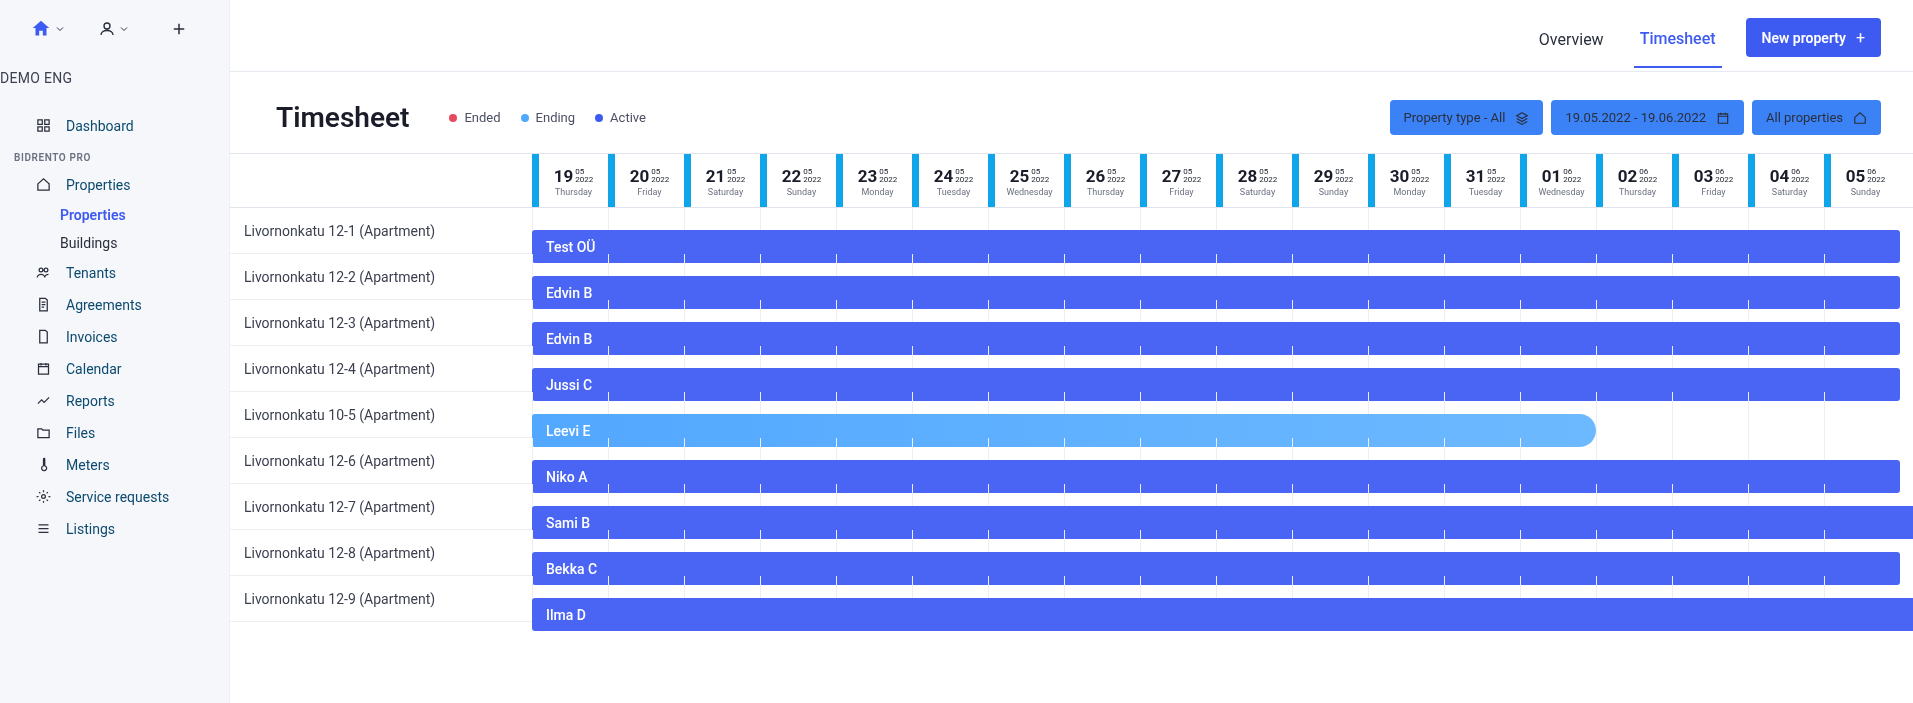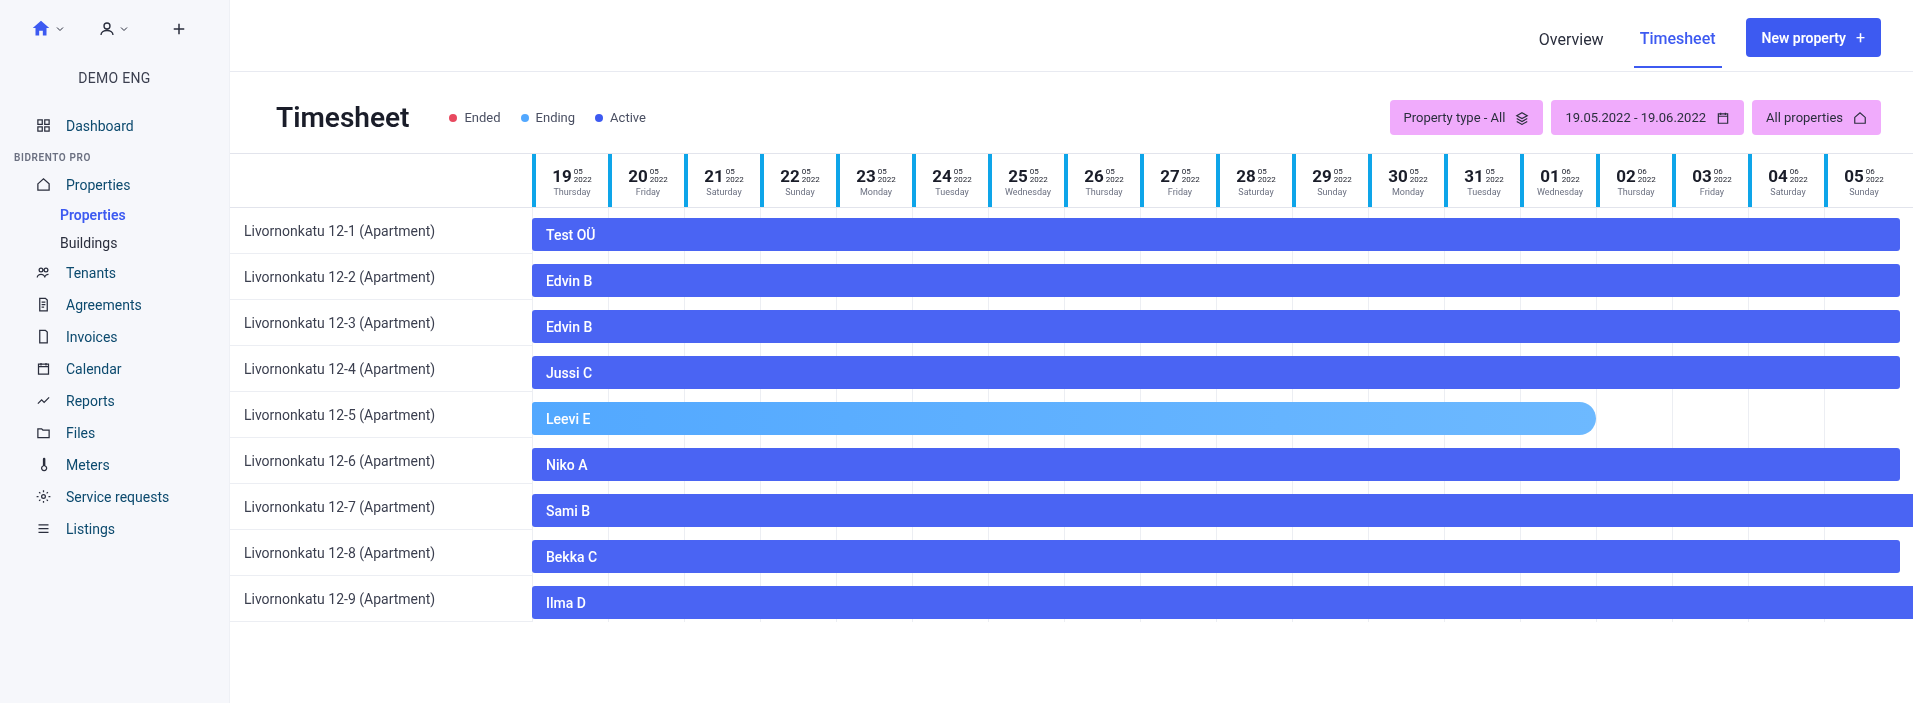--- a/index.html
+++ b/index.html
@@ -4,21 +4,21 @@
 <style>
 * { margin: 0; padding: 0; box-sizing: border-box; font-family: -apple-system, BlinkMacSystemFont, "Segoe UI", Roboto, sans-serif; }
 body { background: #fff; color: #1a1d29; width:1913px; height:703px; overflow:hidden; }
 
 .app { display: flex; height: 703px; }
 
 
 .sidebar { width: 230px; background: #f6f7fb; display:flex; flex-direction:column; padding-top:14px; border-right:1px solid #eef0f5;}
 .top-icons { display:flex; align-items:center; gap:32px; padding: 4px 24px 18px 30px;}
 .top-icons .ic { display:flex; align-items:center; gap:2px; cursor:pointer;}
-.org-name { text-align:center; font-size:14px; color:#3b3f4f; padding:12px 0 24px; letter-spacing:0.3px;}
+.org-name { text-align:left; font-size:14px; color:#3b3f4f; padding:12px 0 24px; letter-spacing:0.3px;}
 .nav-group-label { font-size:10px; letter-spacing:0.6px; color:#6b7081; padding: 10px 0 6px 14px; font-weight:600;}
 .nav-item { display:flex; gap:14px; padding: 8px 0 8px 34px; font-size:14px; color:#0c4a6e; cursor:pointer;}
 .nav-sub { padding-left:60px; font-size:14px; padding-top:6px; padding-bottom:6px; cursor:pointer; color:#2a2e3d;}
 .nav-sub.active { color:#3d5af1; font-weight:600;}
 .nav-item .ic-wrap { width:18px; display:flex; justify-content:center; color:#2a2e3d;}
 
 
 .main { flex:1; display:flex; flex-direction:column; overflow:hidden;}
 .topbar { display:flex; justify-content:flex-end; align-items:center; padding: 18px 32px 14px; gap:24px; border-bottom:1px solid #e8eaf1;}
 .tab-link { font-size:16px; color:#2a2e3d; padding:8px 6px 18px; cursor:pointer; margin-bottom:-14px;}
@@ -29,38 +29,38 @@
 .header-row { display:flex; align-items:center; padding: 28px 32px 18px 46px; gap:28px;}
 .page-title { font-size:28px; font-weight:600; color:#1a1d29; margin-right:12px;}
 .legend { display:flex; align-items:flex-end; gap:20px; font-size:13px; color:#4a4f62;}
 .legend-item{display:flex; align-items:center; gap:7px;}
 .dot{width:8px;height:8px;border-radius:50%;}
 .dot.ended{background:#e8495f;}
 .dot.ending{background:#52a8ff;}
 .dot.active{background:#3d5af1;}
 
 .filters { margin-left:auto; display:flex; gap:8px;}
-.filter-btn{background:#f0abfc; border:none; padding:10px 14px; border-radius:4px; font-size:13px; color:#2a2e3d; display:flex; align-items:center; gap:10px; cursor:pointer;}
+.filter-btn{background:#3b82f6; border:none; padding:10px 14px; border-radius:4px; font-size:13px; color:#2a2e3d; display:flex; align-items:center; gap:10px; cursor:pointer;}
 
 
 .sheet { flex:1; overflow:hidden; display:flex; flex-direction:column;}
 .date-header{ display:flex; border-bottom:1px solid #e2e4ec; border-top:1px solid #e2e4ec;}
 .row-label-col { width:302px; flex-shrink:0; }
 .dates-scroll{ flex:1; display:flex; overflow:hidden;}
-.date-cell{ width:76px; flex-shrink:0; text-align:center; padding:12px 0 10px; border-left:4px solid #0ea5e9;}
+.date-cell{ width:76px; flex-shrink:0; text-align:center; padding:12px 0 10px; border-left:7px solid #0ea5e9;}
 .date-cell .dnum{font-size:17px; font-weight:700; display:inline;}
 .date-cell .dmy{font-size:8px; line-height:8px; display:inline-block; text-align:left; vertical-align:top; margin-top:2px; margin-left:2px;}
 .date-cell .dow{font-size:9px; color:#6b7081; margin-top:1px;}
 
 .rows-container{flex:1; overflow-y:auto;}
 .sheet-row{ display:flex; height:46px; align-items:flex-start; border-bottom:0;}
 .row-label{ width:302px; flex-shrink:0; padding-left:14px; font-size:14px; color:#3b3f4f; background:#fff; border-bottom:1px solid #eceef3; height:46px; display:flex; align-items:center;}
 .row-bars{ flex:1; position:relative; height:46px; display:flex;}
 .row-bars .cell{width:76px; flex-shrink:0; border-left:1px solid #eceef3; height:100%;}
-.bar{ position:absolute; left:0; right:0; top:10px; height:33px; border-radius:3px; display:flex; align-items:center; padding-left:14px; color:#fff; font-size:14px; font-weight:500;}
+.bar{ position:absolute; left:0; right:0; top:22px; height:33px; border-radius:3px; display:flex; align-items:center; padding-left:14px; color:#fff; font-size:14px; font-weight:500;}
 .bar.active{ background:#4a64f3;}
 .bar.ending{ background:linear-gradient(90deg,#52a8ff,#6db9ff); border-radius:3px 18px 18px 3px;}
 
 
 svg{display:block;}
 </style>
 </head>
 <body>
 
 <div class="app">
@@ -404,21 +404,21 @@
               <div class="cell"></div>
               <div class="cell"></div>
               <div class="cell"></div>
               <div class="cell"></div>
               <div class="cell"></div>
               <div class="cell"></div>
               <div class="bar active" style="width: 1368px;">Jussi C</div>
             </div>
           </div>
           <div class="sheet-row">
-            <div class="row-label">Livornonkatu 12-5 (Apartment)</div>
+            <div class="row-label">Livornonkatu 10-5 (Apartment)</div>
             <div class="row-bars">
               <div class="cell"></div>
               <div class="cell"></div>
               <div class="cell"></div>
               <div class="cell"></div>
               <div class="cell"></div>
               <div class="cell"></div>
               <div class="cell"></div>
               <div class="cell"></div>
               <div class="cell"></div>

